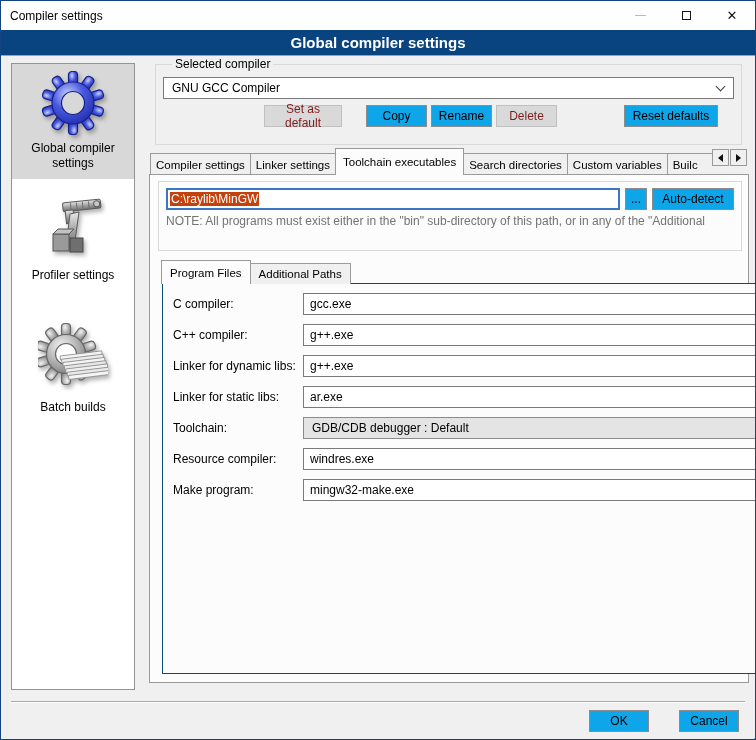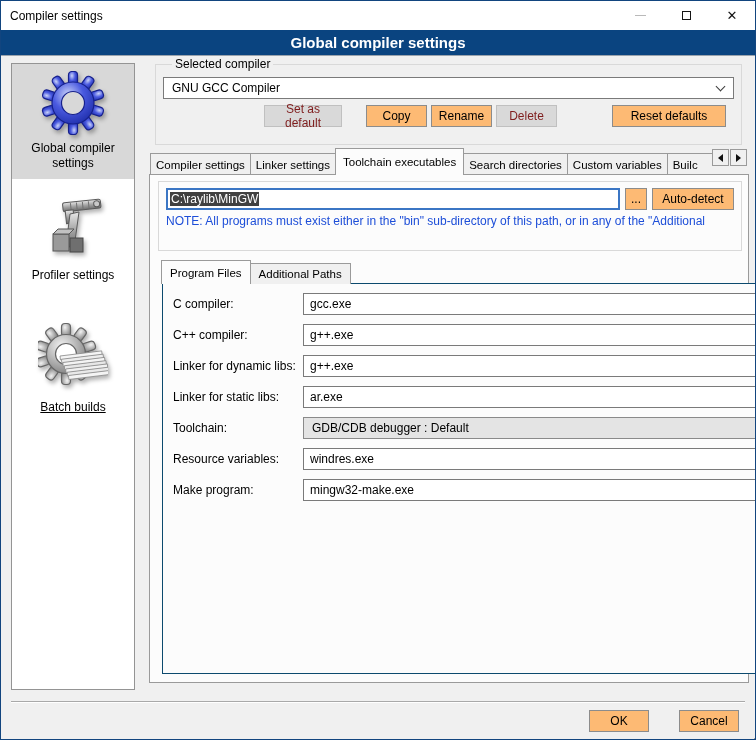--- a/index.html
+++ b/index.html
@@ -19,41 +19,41 @@
   .close-x{font-size:13px;color:#111;}
   
   .header{height:26px;background:#0a4480;color:#fff;font-weight:bold;font-size:15px;
     display:flex;align-items:center;justify-content:center;border-bottom:1px solid #9aa3ad;}
   
   .sidebar{position:absolute;left:10px;top:62px;width:124px;height:627px;background:#fff;border:1px solid #949494;}
   .side-item{text-align:center;padding:5px 3px 8px 3px;line-height:15px;cursor:default;}
   .side-item.selected{background:#d8d8d8;}
   .side-item svg{display:block;margin:2px auto 6px auto;filter:drop-shadow(2px 3px 2px rgba(0,0,0,.30));}
   .side-item.m1{margin-top:10px;}
-  .side-item.m2{margin-top:22px;text-decoration:underline;}
+  .side-item.m2{margin-top:22px;}
   
   .main{position:absolute;left:148px;top:56px;width:600px;height:626px;}
   fieldset{border:1px solid #d9d9d9;margin:0;padding:2px 7px 8px 7px;}
   legend{font-size:12px;padding:0 3px;margin-left:9px;}
   .group1{position:absolute;top:0;left:6px;width:587px;height:88px;}
   .combo{height:22px;border:1px solid #7a7a7a;background:#fff;display:flex;align-items:center;
     padding:0 22px 0 8px;position:relative;margin-top:4px;}
   .combo .chev{position:absolute;right:9px;top:50%;width:7px;height:7px;margin-top:-5px;
     border-right:1.4px solid #3c3c3c;border-bottom:1.4px solid #3c3c3c;transform:rotate(45deg);}
   .combo.gray{background:#e4e4e4;border-color:#8a8a8a;}
   .btnrow{position:relative;height:22px;margin-top:6px;}
-  .btn{height:22px;background:#fdba74;border:1px solid #8c8c8c;font-size:12px;
+  .btn{height:22px;background:#0ea5e9;border:1px solid #8c8c8c;font-size:12px;
     display:flex;align-items:center;justify-content:center;padding:0 6px;cursor:default;}
   .btn.disabled{background:#d9d9d9;border-color:#c0c0c0;color:#7f1d1d;}
   .btnrow .btn{position:absolute;top:0;}
   .b-setdef{left:101px;width:78px;}
   .b-copy{left:203px;width:61px;}
   .b-rename{left:268px;width:61px;}
   .b-delete{left:333px;width:61px;}
-  .b-reset{right:8px;width:114px;}
+  .b-reset{right:16px;width:94px;}
   
   .tabstrip{position:absolute;top:91px;left:1px;width:599px;height:27px;}
   .tabs-clip{position:absolute;left:0;top:0;width:563px;height:27px;overflow:hidden;
     display:flex;align-items:flex-end;white-space:nowrap;}
   .tab{height:22px;background:#f0f0f0;border:1px solid #9a9a9a;border-bottom:none;
     padding:0 5px;display:flex;align-items:center;font-size:11.5px;margin-left:-1px;cursor:default;}
   .tab:first-child{margin-left:0;}
   .tab.active{height:27px;background:#fcfcfc;position:relative;z-index:3;padding:0 7px;}
   .tab.clipped{flex:1 0 90px;border-right:none;}
   .tab-scroll{position:absolute;right:2px;top:1px;display:flex;gap:1px;z-index:4;}
@@ -62,24 +62,24 @@
   .tri{width:0;height:0;border-top:4px solid transparent;border-bottom:4px solid transparent;}
   .tri.left{border-right:5px solid #101010;}
   .tri.right{border-left:5px solid #101010;}
   
   .tabpanel{position:absolute;top:117px;left:0;width:600px;height:509px;background:#fcfcfc;
     border:1px solid #9a9a9a;z-index:2;}
   .group2{position:absolute;top:6px;left:8px;width:584px;height:70px;background:#fcfcfc;}
   .dirrow{display:flex;gap:5px;margin:4px 0 0 0;align-items:center;}
   .pathbox{flex:1;height:22px;border:2px solid #3b76c4;background:#fff;display:flex;
     align-items:center;padding:0 2px;font-size:12px;overflow:hidden;}
-  .pathbox .sel{background:#404040;color:#fff;padding:0 1px;}
+  .pathbox .sel{background:#c2410c;color:#fff;padding:0 1px;}
   .b-browse{width:22px;}
   .b-auto{width:82px;}
-  .note{margin-top:4px;color:#1d4ed8;font-size:12px;white-space:nowrap;overflow:hidden;}
+  .note{margin-top:4px;color:#737373;font-size:12px;white-space:nowrap;overflow:hidden;}
   
   .subtabstrip{position:absolute;top:85px;left:12px;display:flex;align-items:flex-end;height:24px;z-index:3;}
   .subtab{height:21px;background:#f0f0f0;border:1px solid #9a9a9a;border-bottom:none;
     padding:0 8px;display:flex;align-items:center;font-size:11.5px;margin-left:-1px;cursor:default;margin-top:16px;}
   .subtab.active{height:24px;background:#fcfcfc;position:relative;z-index:3;}
   .subpanel{position:absolute;top:108px;left:12px;width:668px;height:391px;background:#fcfcfc;
     border:1px solid #0c4a6e;}
   .frow{display:flex;align-items:center;margin:9px 10px 0 10px;height:22px;}
   .frow .flabel{width:130px;flex:0 0 130px;}
   .tbox{flex:1;height:22px;border:1px solid #7a7a7a;background:#fff;padding:0 6px;
@@ -287,21 +287,21 @@
           <button class="btn mini">...</button>
         </div>
         <div class="frow">
           <span class="flabel">Toolchain:</span>
           <div class="combo gray">
             <span>GDB/CDB debugger : Default</span>
             <span class="chev"></span>
           </div>
         </div>
         <div class="frow">
-          <span class="flabel">Resource variables:</span>
+          <span class="flabel">Resource compiler:</span>
           <input class="tbox" value="windres.exe" style="">
           <button class="btn mini">...</button>
         </div>
         <div class="frow">
           <span class="flabel">Make program:</span>
           <input class="tbox" value="mingw32-make.exe" style="">
           <button class="btn mini">...</button>
         </div>
       </div>
 

